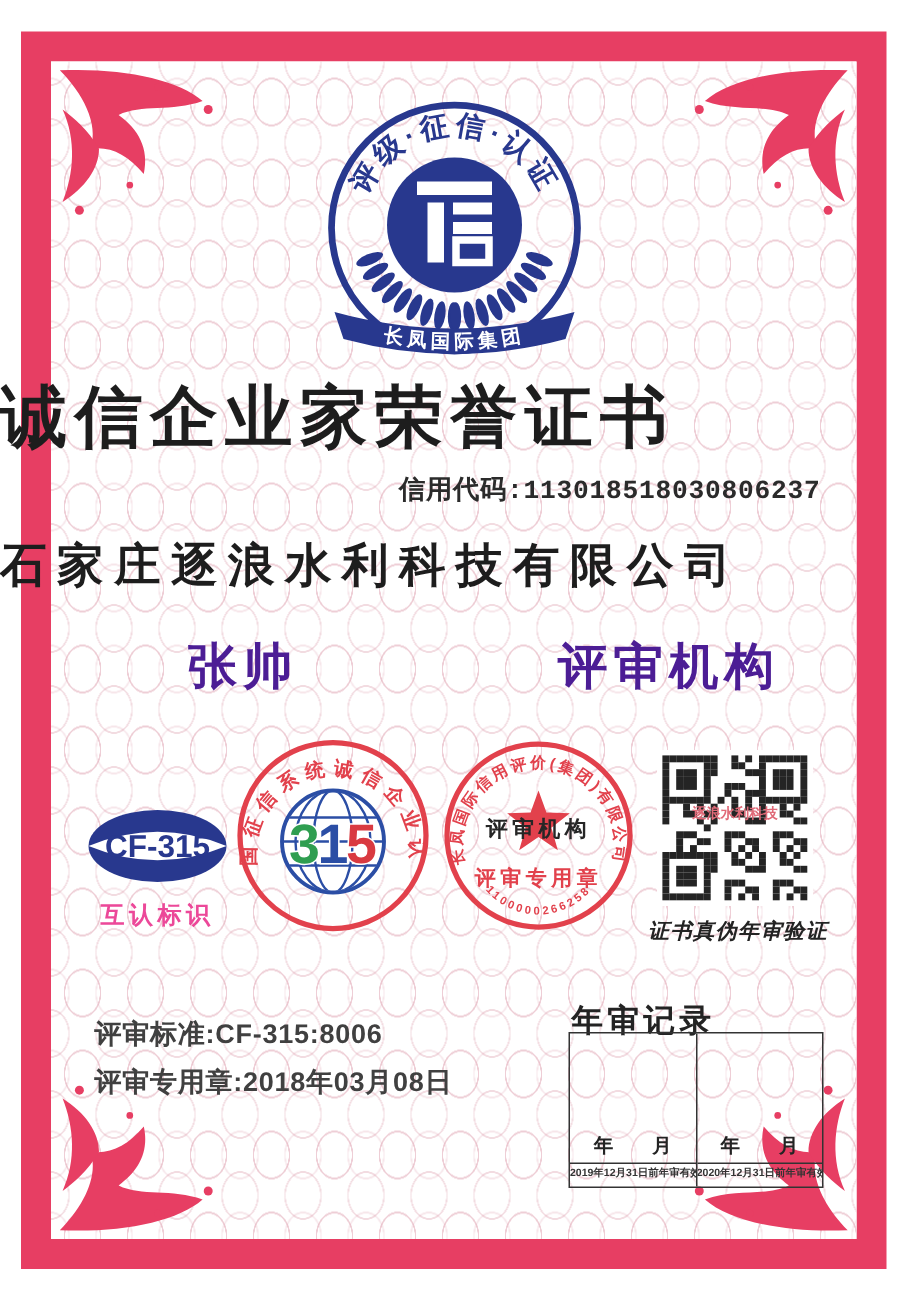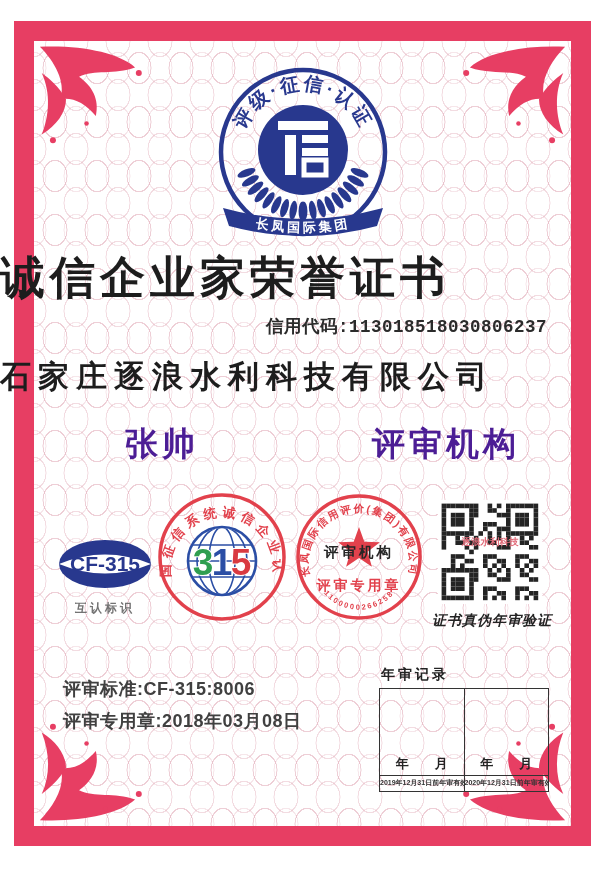--- a/index.html
+++ b/index.html
@@ -18,27 +18,27 @@
   .abs{position:absolute;}
   .flourish{position:absolute;width:112px;height:112px;color:#e73e63;}
   .fl-tr{transform:scaleX(-1);} .fl-bl{transform:scaleY(-1);} .fl-br{transform:scale(-1,-1);}
   .cert-title{left:0;right:0;top:248px;text-align:left;font-size:45px;font-weight:bold;
               color:#1d1d1d;letter-spacing:5px;}
   .credit-code{right:58px;top:314px;font-size:17.5px;font-weight:bold;color:#2b2b2b;letter-spacing:.5px;font-family:Liberation Mono, monospace;}
   .company{left:0;right:0;top:356px;text-align:left;font-size:31px;font-weight:bold;
            color:#1d1d1d;letter-spacing:7px;}
   .honoree{left:125px;right:85px;top:422px;display:flex;justify-content:space-between;
            font-size:33px;font-weight:bold;color:#4c1d95;letter-spacing:4px;}
-  .cf-caption{left:48px;width:114px;top:600px;text-align:center;font-size:12px;font-weight:bold;
-              color:#737373;letter-spacing:3px;}
+  .cf-caption{left:48px;width:114px;top:600px;text-align:center;font-size:16px;font-weight:bold;
+              color:#ec4899;letter-spacing:3px;}
   .qr-caption{left:424px;width:136px;top:612px;text-align:center;font-size:14px;font-weight:bold;
               color:#232323;letter-spacing:1px;font-style:italic;}
   .details{left:63px;top:676px;font-size:18px;font-weight:bold;color:#404040;letter-spacing:.5px;}
   .details .row{height:32px;line-height:26px;}
-  .ar-title{left:381px;top:666px;font-size:14px;font-weight:bold;color:#232323;letter-spacing:3px;}
+  .ar-title{left:381px;top:666px;font-size:21px;font-weight:bold;color:#232323;letter-spacing:3px;}
   .ar-table{left:379px;top:688px;width:170px;height:104px;border:1.6px solid #333;
             box-sizing:border-box;display:flex;}
   .ar-cell{flex:1;position:relative;box-sizing:border-box;}
   .ar-cell + .ar-cell{border-left:1.6px solid #333;}
   .ar-ym{position:absolute;left:0;right:0;bottom:18px;display:flex;justify-content:center;gap:26px;
          font-size:13px;font-weight:bold;color:#232323;}
   .ar-note{position:absolute;left:0;right:0;bottom:1px;border-top:1.2px solid #333;height:14px;
            text-align:center;font-size:7px;font-weight:bold;color:#333;line-height:14px;
            letter-spacing:0;white-space:nowrap;overflow:hidden;}
   svg text{font-family:"Liberation Sans","DejaVu Sans",sans-serif;}

